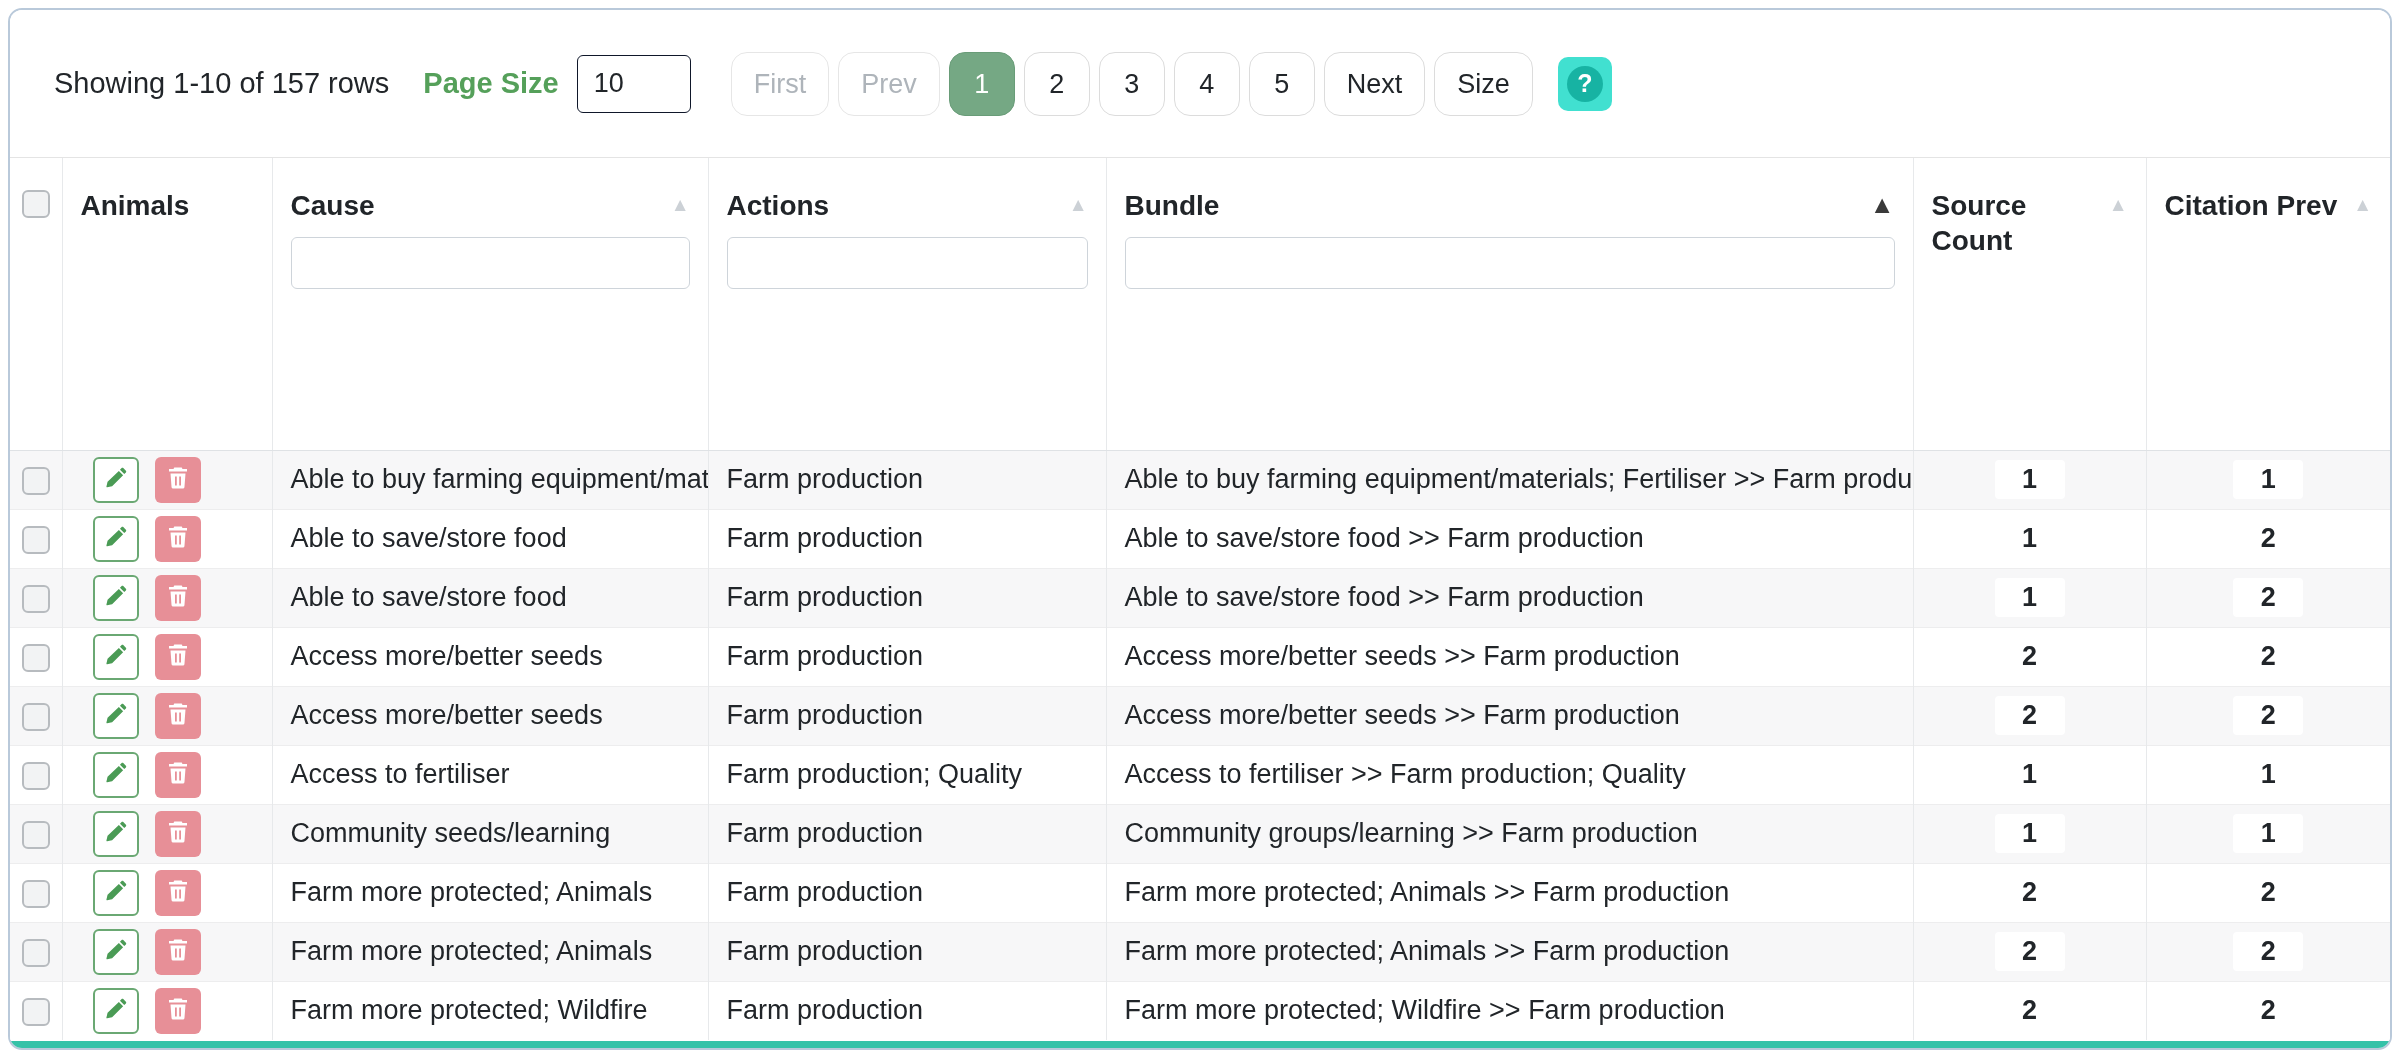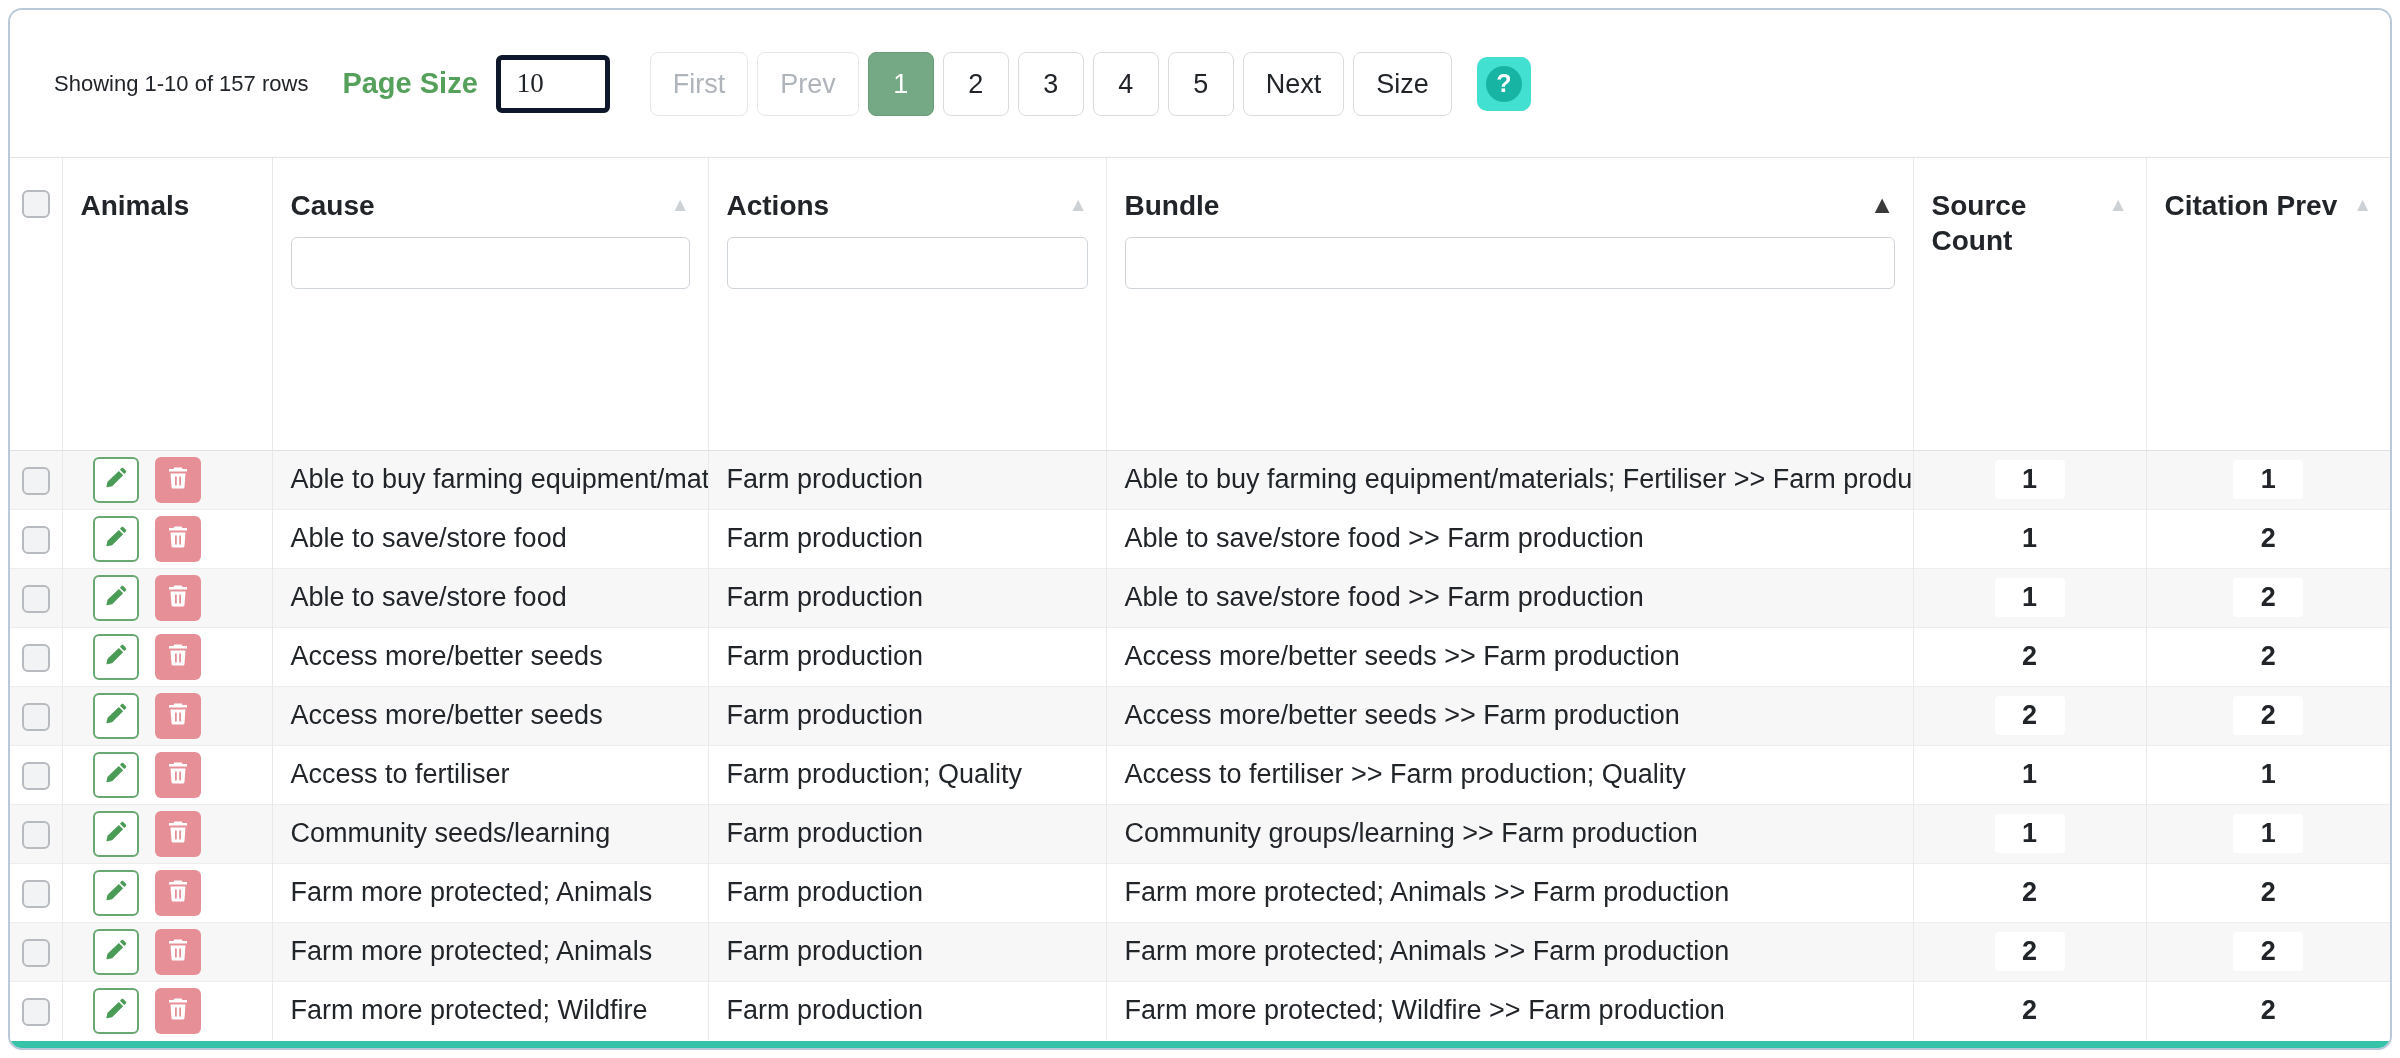--- a/index.html
+++ b/index.html
@@ -20,34 +20,34 @@
   }
 
   
   .toolbar {
     height: 148px;
     display: flex; align-items: center;
     padding: 0 44px;
     border-bottom: 1px solid #e4e4e4;
     background: #fff;
   }
-  .showing { font-size: 22px; color: #212529; text-align: center; }
+  .showing { font-size: 29px; color: #212529; text-align: center; }
   .page-size-label { font-size: 29px; font-weight: 700; color: #55a05a; margin-left: 34px; }
   .page-size-input {
     width: 114px; height: 58px; margin-left: 18px;
-    border: 5px solid #0f172a; border-radius: 6px;
+    border: 1px solid #0f172a; border-radius: 6px;
     font-size: 27px; padding: 0 16px; color: #212529;
-    font-family: Liberation Serif, serif;
+    font-family: Liberation Sans, sans-serif;
     outline: none;
   }
   .pagination { display: flex; gap: 9px; margin-left: 40px; align-items: center; }
   .pages { display: contents; }
   .page-btn {
     min-width: 66px; height: 64px; padding: 16px 22px;
-    background: #fff; border: 1px solid #dcdcdc; border-radius: 8px;
+    background: #fff; border: 1px solid #dcdcdc; border-radius: 16px;
     font-size: 27px; color: #212529; cursor: pointer;
     font-family: "Liberation Sans", sans-serif;
   }
   .page-btn.disabled { color: #aeb4ba; border-color: #e6e6e6; }
   .page-btn.active { background: #75a884; border-color: #699c78; color: #fff; }
   .help-btn {
     width: 54px; height: 54px; margin-left: 16px;
     background: #41e0d0; border: none; border-radius: 10px;
     display: flex; align-items: center; justify-content: center;
     cursor: pointer;

